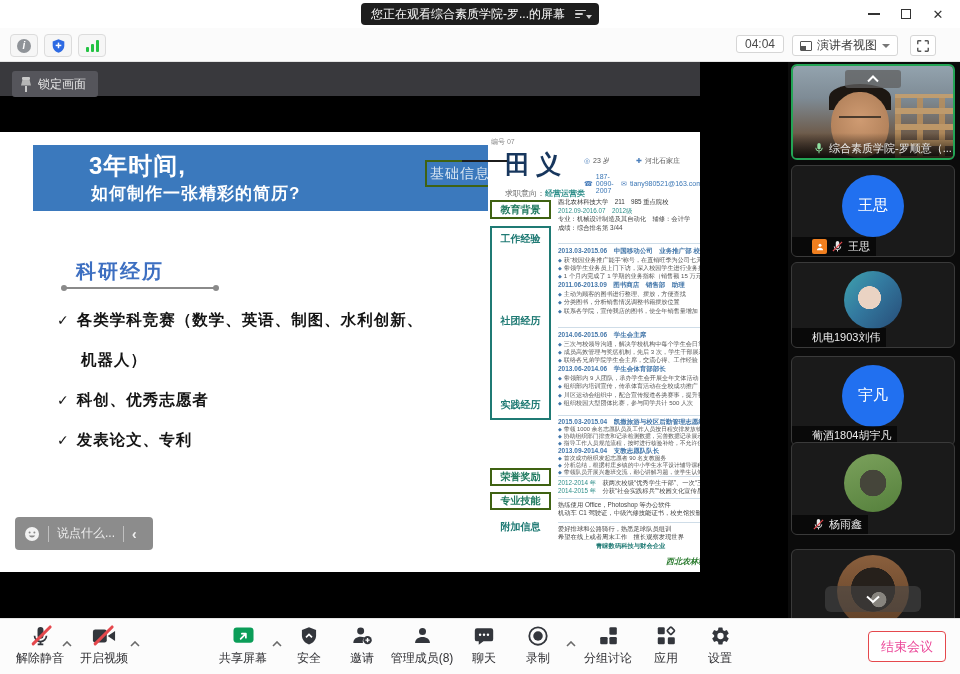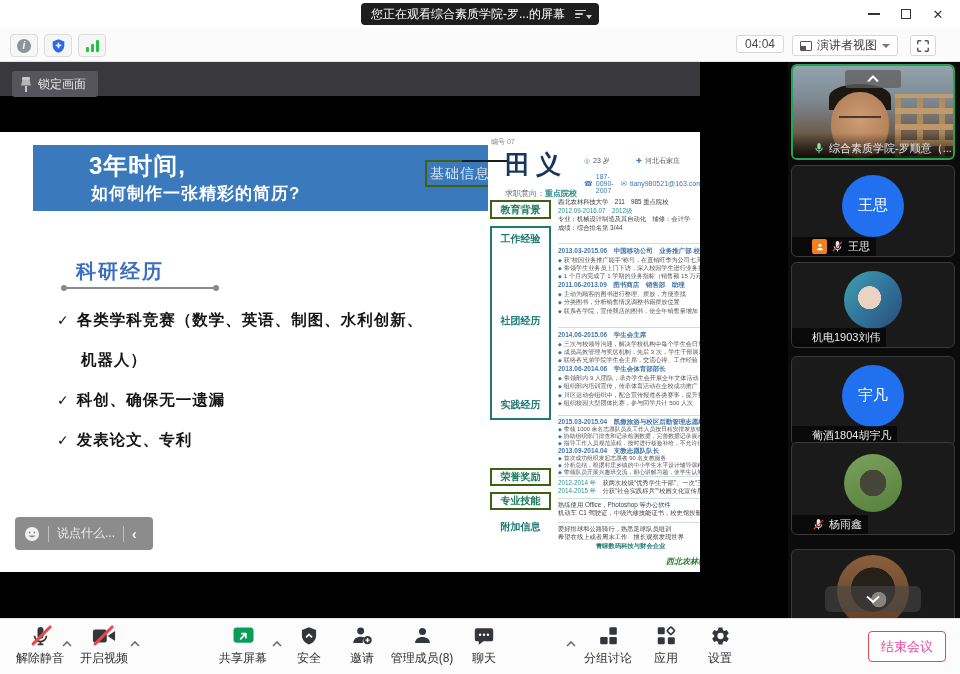--- a/index.html
+++ b/index.html
@@ -267,28 +267,28 @@
       </div>
       <div id="connector"></div>
       <div id="blue-block"></div>
 
       <div id="sec-head">科研经历</div>
       <div id="sec-underline"></div>
 
       <div id="bullets">
         <div class="b-line"><span class="check">✓</span><span>各类学科竞赛（数学、英语、制图、水利创新、</span></div>
         <div class="b-line b-cont"><span>机器人）</span></div>
-        <div class="b-line"><span class="check">✓</span><span>科创、确保无一遗漏</span></div>
+        <div class="b-line"><span class="check">✓</span><span>科创、优秀志愿者</span></div>
         <div class="b-line"><span class="check">✓</span><span>发表论文、专利</span></div>
       </div>
 
       <div id="resume">
         <div id="rz-code">编号 07</div>
         <div id="rz-name">田义</div>
-        <div id="rz-objective"><span>求职意向：</span><b>重点院校</b></div>
+        <div id="rz-objective"><span>求职意向：</span><b>经营运营类</b></div>
         <div id="rz-contact">
           <div class="row">
             <span class="cell c1">
                 <span class="ic">◎</span>
                 <span>23 岁</span>
               </span>
             <span class="cell">
                 <span class="ic">✚</span>
                 <span>河北石家庄</span>
               </span>
@@ -572,20 +572,29 @@
       <svg width="22" height="21" viewBox="0 0 24 24">
         <path d="M4 2.5h16A2.5 2.5 0 0 1 22.5 5v10a2.5 2.5 0 0 1-2.5 2.5h-8.6L6 21.5v-4H4A2.5 2.5 0 0 1 1.5 15V5A2.5 2.5 0 0 1 4 2.5z" fill="#33363c"></path>
         <circle cx="7.5" cy="10" r="1.4" fill="#fff"></circle>
           <circle cx="12" cy="10" r="1.4" fill="#fff"></circle>
           <circle cx="16.5" cy="10" r="1.4" fill="#fff"></circle>
       </svg>
     </span>
     <span class="lb">聊天</span>
   </div>
 
+  <div class="dock-item" style="left:506px">
+    <span class="ic">
+      <svg width="22" height="22" viewBox="0 0 24 24">
+        <circle cx="12" cy="12" r="9.5" fill="none" stroke="#33363c" stroke-width="2"></circle>
+        <circle cx="12" cy="12" r="5.2" fill="#33363c"></circle>
+      </svg>
+    </span>
+    <span class="lb">录制</span>
+  </div>
   <span class="acc-chev" style="left:566px">
     <svg width="10" height="6" viewBox="0 0 10 6" fill="none" stroke="#6a6a6a" stroke-width="1.6">
         <path d="M1 5l4-4 4 4"></path>
       </svg>
   </span>
 
   <div class="dock-item" style="left:572px;width:72px">
     <span class="ic">
       <svg width="21" height="22" viewBox="0 0 24 24">
         <rect x="13" y="2" width="8.5" height="8.5" rx="1.5" fill="#33363c"></rect>

